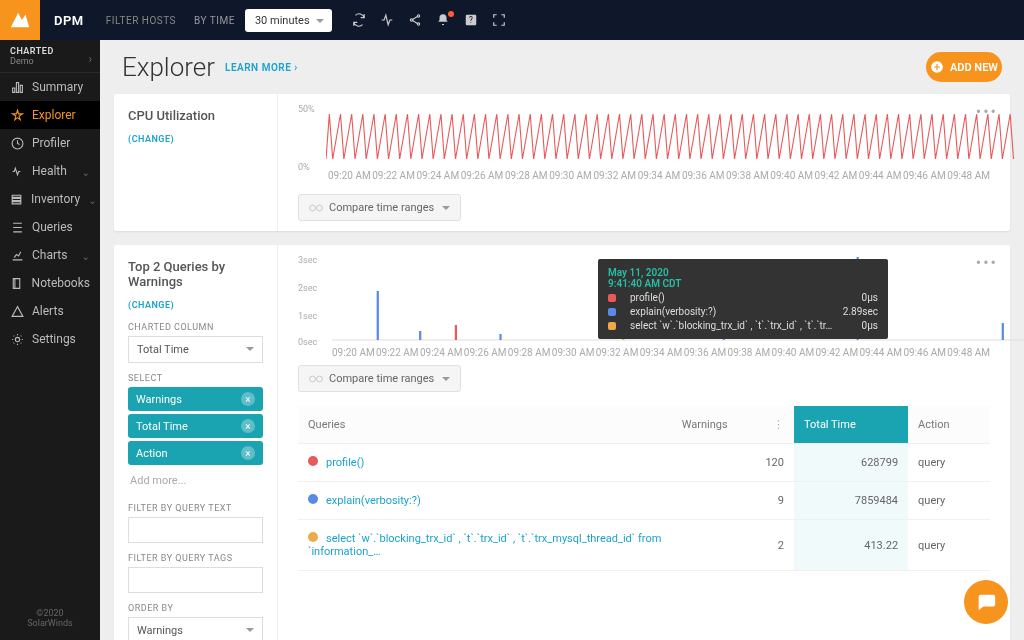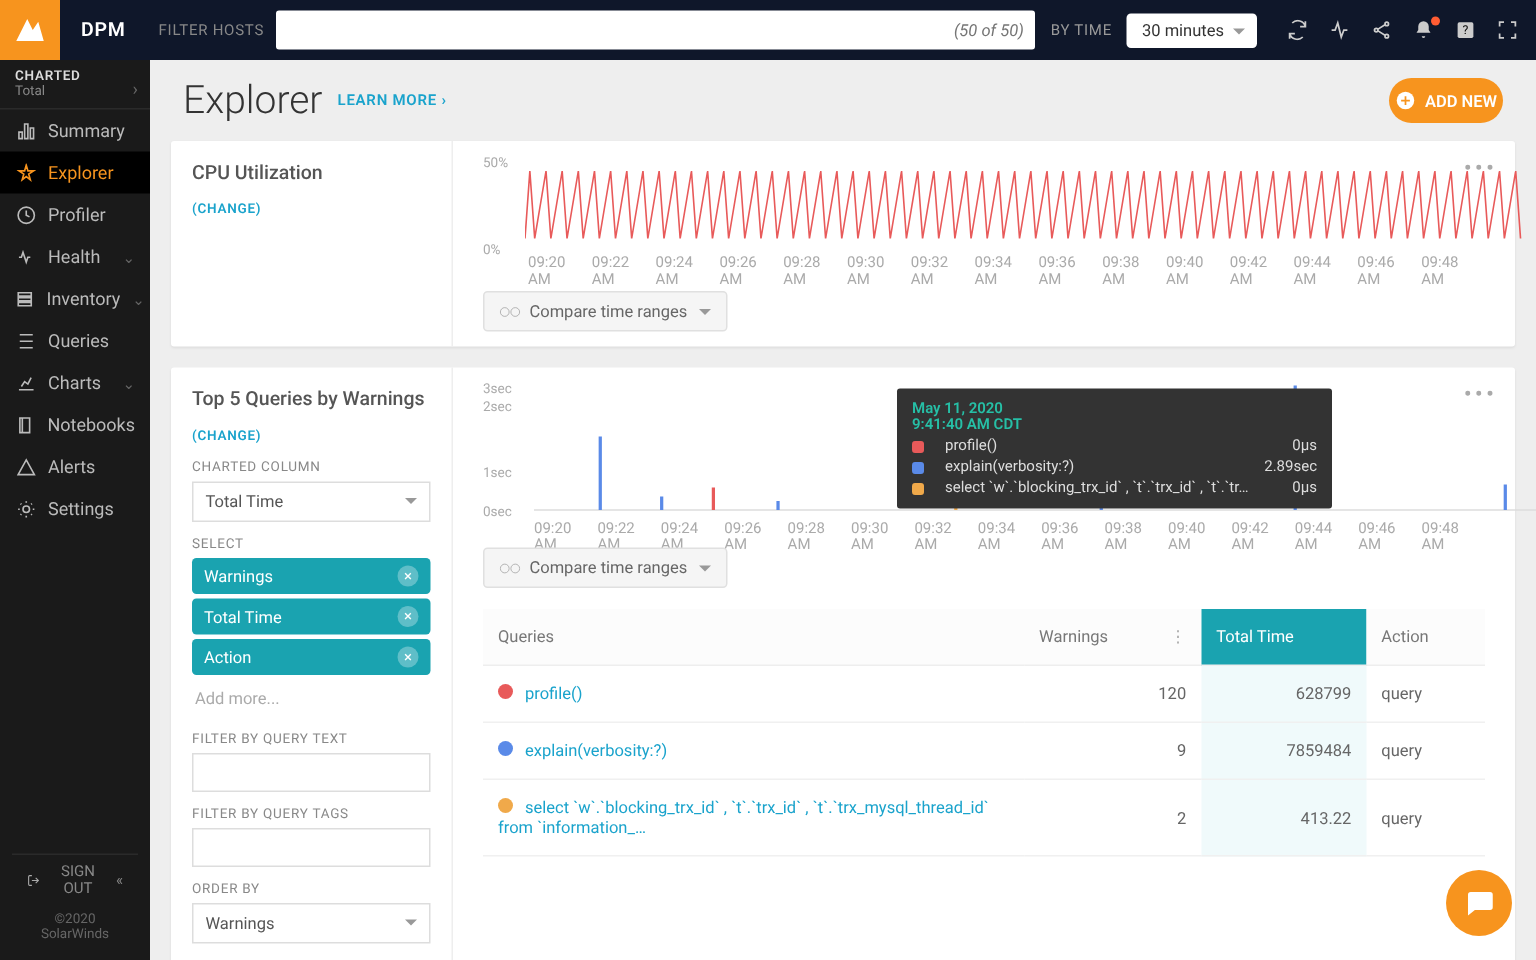--- a/index.html
+++ b/index.html
@@ -30,21 +30,21 @@
 .sidebar-foot{margin-top:auto;padding:8px;font-size:10px;color:#888;text-align:center}
 .signout{display:flex;align-items:center;gap:6px;padding:6px 10px;border-top:1px solid #2a2a2a;justify-content:space-between}
 .main{flex:1;background:#eeeeee;overflow:auto}
 .page-head{display:flex;align-items:center;padding:12px 22px;background:#eeeeee}
 .page-title{font-size:26px;font-weight:300;color:#333}
 .learn-more{color:#1aa3cc;font-size:10px;font-weight:600;letter-spacing:.5px;margin-left:10px}
 .add-new{margin-left:auto;background:#f7941e;color:#fff;padding:8px 4px;border-radius:15px;font-size:11px;font-weight:600;display:flex;align-items:center;gap:6px}
 .card{background:#fff;margin:0 14px 14px;border-radius:2px;box-shadow:0 1px 2px rgba(0,0,0,.08);position:relative}
 .card .more{position:absolute;top:8px;right:12px;color:#aaa;letter-spacing:2px;cursor:pointer}
 .card-row{display:flex}
-.card-side{width:188px;padding:14px;border-right:1px solid #eee}
+.card-side{width:164px;padding:14px;border-right:1px solid #eee}
 .card-side h4{font-size:13px;color:#555;font-weight:500;margin-bottom:4px}
 .change-link{color:#1aa3cc;font-size:9px;font-weight:600;letter-spacing:.5px}
 .card-body{flex:1;padding:10px 20px;position:relative}
 .chart{height:80px;position:relative}
 .ylbl{position:absolute;left:0;font-size:9px;color:#aaa}
 .xaxis{display:flex;justify-content:space-between;font-size:10px;color:#aaa;margin-top:6px;padding-left:30px}
 .compare{display:inline-flex;align-items:center;gap:6px;background:#f5f5f5;border:1px solid #e0e0e0;border-radius:3px;padding:6px 26px 6px 10px;font-size:11px;color:#666;margin-top:10px;position:relative}
 .compare::after{content:"";position:absolute;right:10px;top:11px;border:4px solid transparent;border-top-color:#999}
 .sublabel{font-size:9px;color:#888;letter-spacing:.5px;margin:10px 0 4px;text-transform:uppercase}
 .select-box{width:100%;border:1px solid #ddd;padding:6px 8px;font-size:11px;color:#555;background:#fff;position:relative}
@@ -70,21 +70,20 @@
 <body>
 
 <div class="topbar">
   <div class="logo">
     <svg viewBox="0 0 24 24">
         <path d="M2 20 L10 4 L14 12 L18 6 L22 20 Z"></path>
       </svg>
   </div>
   <div class="brand">DPM</div>
   <div class="filter-label">FILTER HOSTS</div>
-  <input class="filter-input" placeholder="(50 of 50)" style="">
   <div class="bytime">BY TIME</div>
   <div class="time-select">30 minutes</div>
   <div class="top-icons">
     <span>
         <svg width="14" height="14" viewBox="0 0 24 24" fill="none" stroke="#ccc" stroke-width="2">
           <path d="M21 2v6h-6M3 22v-6h6M21 8a9 9 0 00-15-4M3 16a9 9 0 0015 4"></path>
         </svg>
       </span>
     <span>
         <svg width="14" height="14" viewBox="0 0 24 24" fill="none" stroke="#ccc" stroke-width="2">
@@ -115,21 +114,21 @@
           <path d="M3 8V3h5M21 8V3h-5M3 16v5h5M21 16v5h-5"></path>
         </svg>
       </span>
   </div>
 </div>
 
 <div class="layout">
   <div class="sidebar">
     <div class="default-block">
       <div class="t">CHARTED</div>
-      <div class="s">Total</div>
+      <div class="s">Demo</div>
       <span class="chev">›</span>
     </div>
     <div id="nav">
         <div class="nav-item">
           <span class="ico">
             <svg width="13" height="13" viewBox="0 0 24 24" fill="none" stroke="currentColor" stroke-width="2">
               <path d="M3 13h4v8H3zM10 3h4v18h-4zM17 8h4v13h-4z"></path>
             </svg>
           </span>
           <span>Summary</span>
@@ -204,29 +203,20 @@
         <div class="nav-item">
           <span class="ico">
             <svg width="13" height="13" viewBox="0 0 24 24" fill="none" stroke="currentColor" stroke-width="2">
               <path d="M12 8a4 4 0 100 8 4 4 0 000-8zM12 2v2M12 20v2M4 12H2M22 12h-2M6 6l-1-1M19 19l-1-1M6 18l-1 1M19 5l-1 1"></path>
             </svg>
           </span>
           <span>Settings</span>
         </div>
       </div>
     <div class="sidebar-foot">
-      <div class="signout">
-        <span style="display:flex;gap:6px;align-items:center">
-            <svg width="10" height="10" viewBox="0 0 24 24" fill="none" stroke="#aaa" stroke-width="2">
-              <path d="M9 21H5a2 2 0 01-2-2V5a2 2 0 012-2h4M16 17l5-5-5-5M21 12H9"></path>
-            </svg>
-            <span>SIGN OUT</span>
-          </span>
-        <span>«</span>
-      </div>
       <div style="white-space:pre-line;padding:4px;font-size:9px;color:#666">©2020
 SolarWinds</div>
     </div>
   </div>
 
   <div class="main">
     <div class="page-head">
       <div class="page-title">Explorer</div>
       <div class="learn-more">LEARN MORE ›</div>
       <div class="add-new">
@@ -278,21 +268,21 @@
             <span>Compare time ranges</span>
           </div>
         </div>
       </div>
     </div>
 
     <div class="card">
       <span class="more">•••</span>
       <div class="card-row">
         <div class="card-side">
-          <h4>Top 5 Queries by Warnings</h4>
+          <h4>Top 2 Queries by Warnings</h4>
           <a class="change-link">(CHANGE)</a>
           <div class="sublabel">CHARTED COLUMN</div>
           <div class="select-box">Total Time</div>
           <div class="sublabel">SELECT</div>
           <div id="chips">
               <div class="chip">
                 <span>Warnings</span>
                 <span class="x">×</span>
               </div>
               <div class="chip">
@@ -308,21 +298,21 @@
           <div class="sublabel">FILTER BY QUERY TEXT</div>
           <input class="select-box" style="height: 26px;">
           <div class="sublabel">FILTER BY QUERY TAGS</div>
           <input class="select-box" style="height: 26px;">
           <div class="sublabel">ORDER BY</div>
           <div class="select-box">Warnings</div>
         </div>
         <div class="card-body">
           <div class="chart" style="height:100px">
             <span class="ylbl" style="top:0">3sec</span>
-            <span class="ylbl" style="top:12px">2sec</span>
+            <span class="ylbl" style="top:28px">2sec</span>
             <span class="ylbl" style="top:56px">1sec</span>
             <span class="ylbl" style="top:82px">0sec</span>
             <svg width="100%" height="86" viewBox="0 0 620 86" preserveAspectRatio="none" style="margin-left:34px">
               <line x1="0" y1="85" x2="620" y2="85" stroke="#ddd"></line>
               <rect x="40" y="36" width="2" height="49" fill="#5a8ae8"></rect>
               <rect x="78" y="76" width="2" height="9" fill="#5a8ae8"></rect>
               <rect x="110" y="70" width="2" height="15" fill="#e85a5a"></rect>
               <rect x="150" y="79" width="2" height="6" fill="#5a8ae8"></rect>
               <rect x="260" y="77" width="2" height="8" fill="#f0a94a"></rect>
               <rect x="350" y="74" width="2" height="11" fill="#5a8ae8"></rect>

